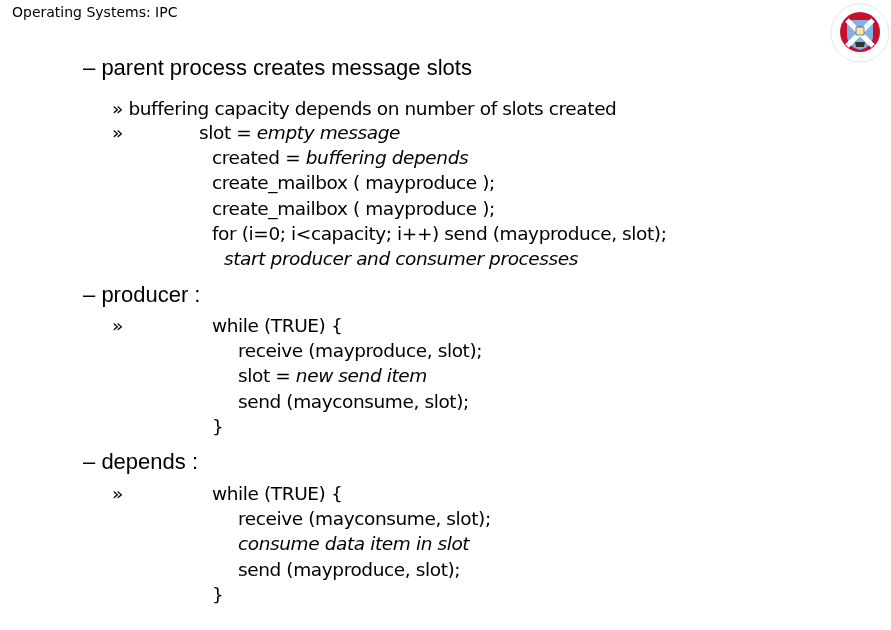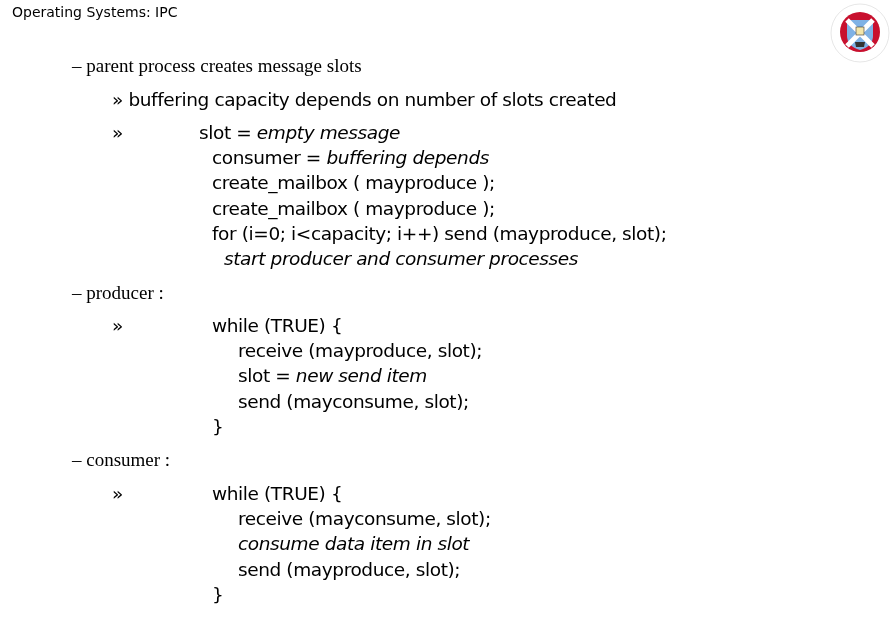--- a/index.html
+++ b/index.html
@@ -1,59 +1,59 @@
 <!DOCTYPE html>
 <html><head>
 <meta charset="utf-8">
 <style>
   html, body { margin: 0; padding: 0; background: #ffffff; }
   body { width: 891px; height: 630px; position: relative; overflow: hidden;
          font-family: "DejaVu Sans", sans-serif; color: #000; }
   .header { position: absolute; left: 12px; top: 4px; font-size: 14px; }
   .logo { position: absolute; left: 829px; top: 2px; width: 62px; height: 62px; }
   .abs { position: absolute; white-space: pre; }
-  .l1 { font-family: Liberation Serif, serif; font-size: 19px; }
+  .l1 { font-family: Liberation Sans, sans-serif; font-size: 22px; margin-left: 11px; }
   .l2 { font-family: "DejaVu Sans", sans-serif; font-size: 18.5px; letter-spacing: -0.4px; }
   .it { font-style: italic; }
   .pagenum { position: absolute; left: 924px; top: 612px; font-family: "Liberation Serif", serif; font-size: 16px; }
 </style>
 </head>
 <body>
 
 <div class="header">Operating Systems: IPC</div>
 
 <svg class="logo" viewBox="0 0 62 62">
   <circle cx="31" cy="31" r="29" fill="#fff" stroke="#ccc" stroke-width="0.5"></circle>
   <circle cx="31" cy="30" r="20" fill="#c8102e"></circle>
   <path d="M18 18 L44 18 L44 34 Q44 44 31 48 Q18 44 18 34 Z" fill="#7fb2e5"></path>
   <path d="M18 18 L44 44 M44 18 L18 44" stroke="#fff" stroke-width="5"></path>
   <rect x="27" y="25" width="8" height="8" fill="#f5e6a8" stroke="#333" stroke-width="0.6"></rect>
   <path d="M26 40 L36 40 L35 45 L27 45 Z" fill="#333"></path>
 </svg>
 
 <div class="abs l1" style="left:72px; top:55px;"><span>–</span> <span>parent process creates message slots</span></div>
-<div class="abs l2" style="left:112px; top:89px;"><span>»</span> <span>buffering capacity depends on number of slots created</span></div>
+<div class="abs l2" style="left:112px; top:98px;"><span>»</span> <span>buffering capacity depends on number of slots created</span></div>
 <div class="abs l2" style="left:112px; top:122px;">»</div>
 
 <div class="abs l2" style="left:199px; top:122px;"><span>slot = </span><span class="it">empty message</span></div>
-<div class="abs l2" style="left:212px; top:147px;"><span>consumer = </span><span class="it">buffering depends</span></div>
+<div class="abs l2" style="left:212px; top:147px;"><span>created = </span><span class="it">buffering depends</span></div>
 <div class="abs l2" style="left:212px; top:172px;"><span>create_mailbox ( mayproduce );</span><span class="it"></span></div>
 <div class="abs l2" style="left:212px; top:198px;"><span>create_mailbox ( mayproduce );</span><span class="it"></span></div>
 <div class="abs l2" style="left:212px; top:223px;"><span>for (i=0; i&lt;capacity; i++) send (mayproduce, slot);</span><span class="it"></span></div>
 <div class="abs l2" style="left:212px; top:248px;margin-left:12px;"><span></span><span class="it">start producer and consumer processes</span></div>
 
 <div class="abs l1" style="left:72px; top:282px;"><span>–</span> <span>producer :</span></div>
 <div class="abs l2" style="left:112px; top:315px;">»</div>
 <div class="abs l2" style="left:212px; top:315px;"><span>while (TRUE) {</span><span class="it"></span></div>
 <div class="abs l2" style="left:238px; top:340px;"><span>receive (mayproduce, slot);</span><span class="it"></span></div>
 <div class="abs l2" style="left:238px; top:365px;"><span>slot = </span><span class="it">new send item</span></div>
 <div class="abs l2" style="left:238px; top:391px;"><span>send (mayconsume, slot);</span><span class="it"></span></div>
 <div class="abs l2" style="left:212px; top:416px;"><span>}</span><span class="it"></span></div>
 
-<div class="abs l1" style="left:72px; top:449px;"><span>–</span> <span>consumer :</span></div>
+<div class="abs l1" style="left:72px; top:449px;"><span>–</span> <span>depends :</span></div>
 <div class="abs l2" style="left:112px; top:483px;">»</div>
 <div class="abs l2" style="left:212px; top:483px;"><span>while (TRUE) {</span><span class="it"></span></div>
 <div class="abs l2" style="left:238px; top:508px;"><span>receive (mayconsume, slot);</span><span class="it"></span></div>
 <div class="abs l2" style="left:238px; top:533px;"><span></span><span class="it">consume data item in slot</span></div>
 <div class="abs l2" style="left:238px; top:559px;"><span>send (mayproduce, slot);</span><span class="it"></span></div>
 <div class="abs l2" style="left:212px; top:584px;"><span>}</span><span class="it"></span></div>
 
 <div class="pagenum">19</div>
 
 </body></html>

